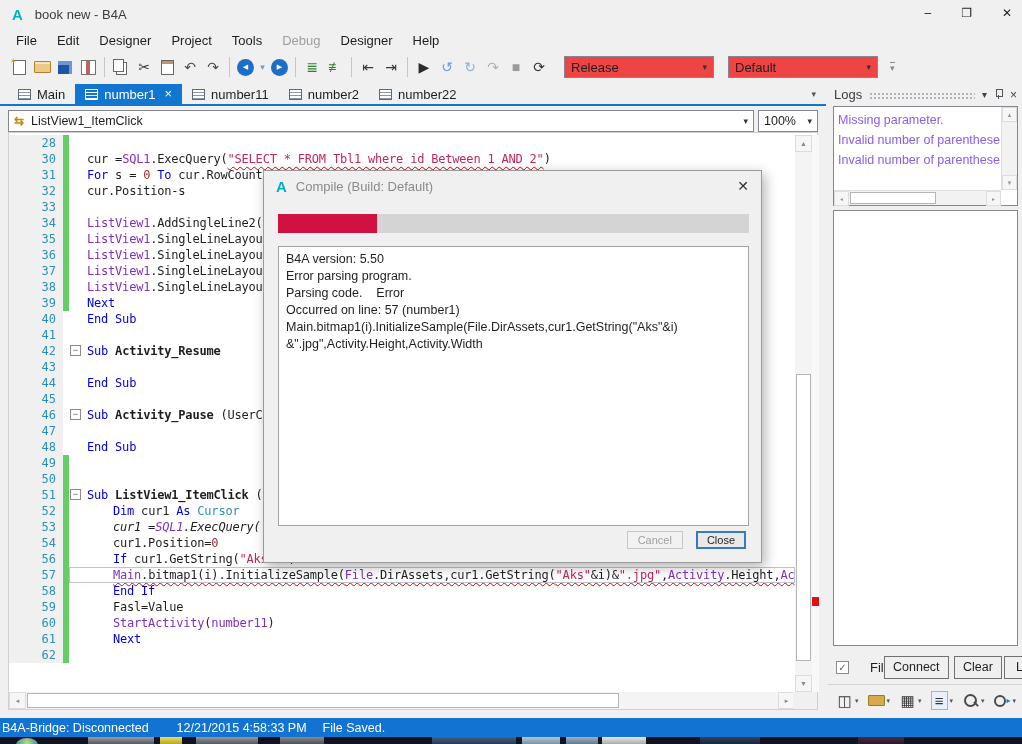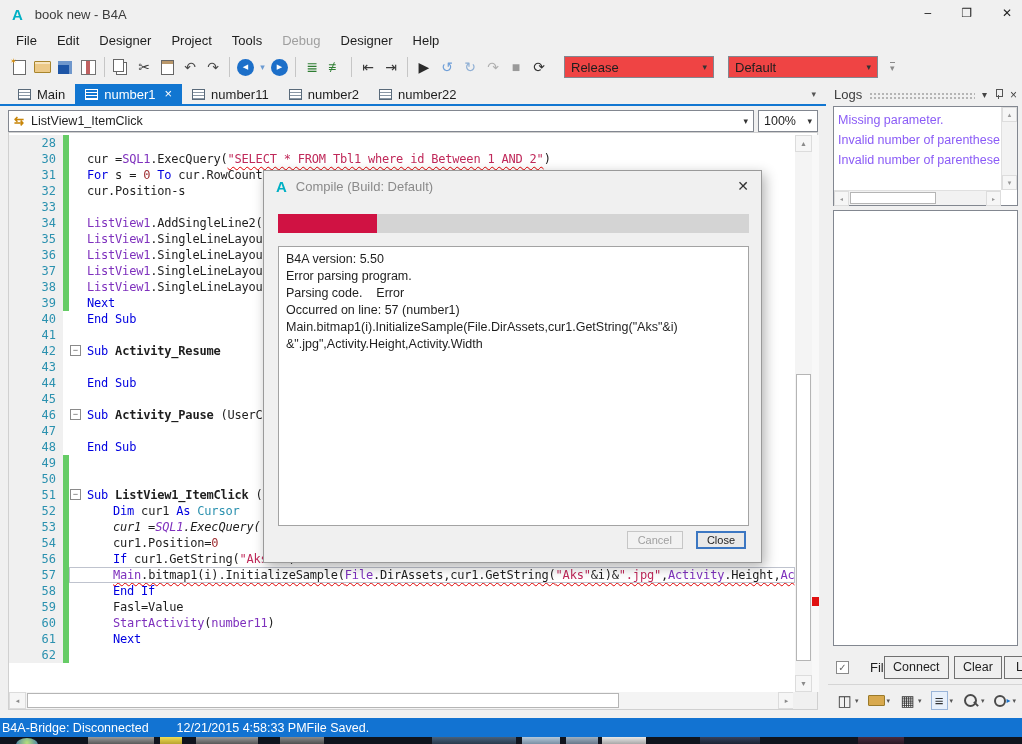--- a/index.html
+++ b/index.html
@@ -125,21 +125,21 @@
 .dmsg-line{white-space:pre-wrap}
 .dlg-btns{position:absolute;right:15px;bottom:13px;display:flex;gap:13px}
 .dlg-btn{min-width:46px;padding:2px 10px;text-align:left;font-size:11px}
 .cancel{color:#a0a0a0;border:1px solid #c6c6c6;background:#f2f2f2}
 .closeb{border:2px solid #3c77c2;background:#e9e9e9;padding:1px 9px}
 
 
 .statusbar{position:absolute;left:0;top:718px;width:100%;height:19px;background:#1273d2;color:#fff;display:flex;align-items:center;font-size:12.5px}
 .sb-bridge{margin-left:2px}
 .sb-time{margin-left:28px}
-.sb-file{margin-left:0}
+.sb-file{margin-left:16px}
 
 
 .taskbar{position:absolute;left:0;top:737px;width:100%;height:7px;background:#10141d;overflow:hidden}
 .orb{position:absolute;left:16px;top:1px;width:22px;height:14px;border-radius:50%;background:radial-gradient(circle at 50% 35%,#b8e07a,#2e6db4)}
 .tba{position:absolute;top:0;height:7px}
 </style>
 </head>
 <body>
 
 <div id="app">

